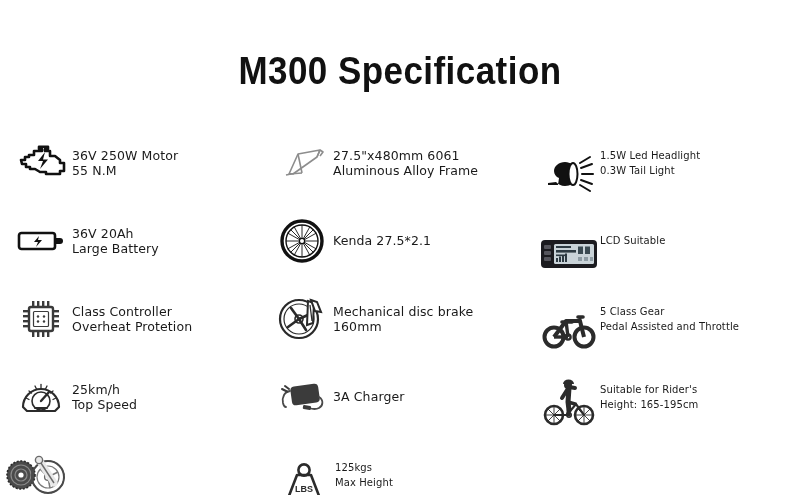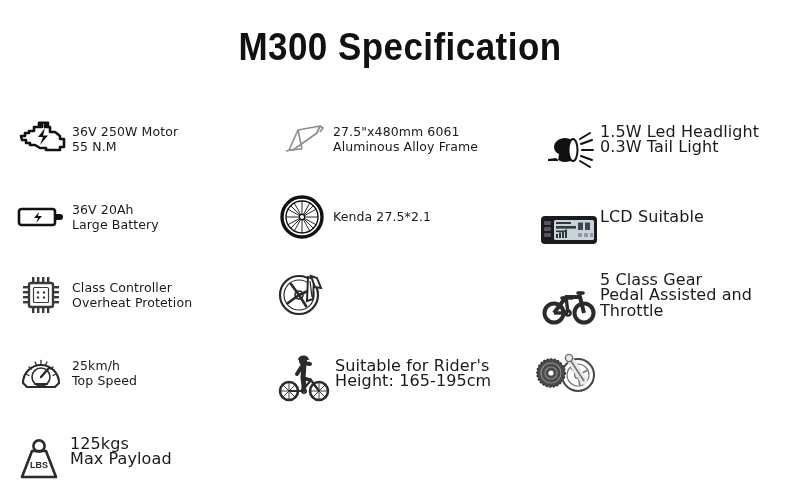--- a/index.html
+++ b/index.html
@@ -3,21 +3,21 @@
 <meta charset="utf-8">
 <style>
   html,body{margin:0;padding:0;}
   body{
     width:800px;height:495px;
     background:#ffffff;
     font-family:"DejaVu Sans", sans-serif;
     color:#111111;
     overflow:hidden;
   }
-  .page{position:relative;width:800px;height:383px;}
+  .page{position:relative;width:800px;height:383px;margin-top:24px;}
 
   .title{
     position:absolute;top:26px;left:0;width:800px;
     text-align:center;
     font-family:"Liberation Sans", sans-serif;
     font-weight:bold;
     font-size:38px;
     letter-spacing:0.5px;
     color:#111111;
     transform:scaleX(0.92);
@@ -44,21 +44,21 @@
     flex:1;
     text-align:left;
     font-family:"DejaVu Sans", sans-serif;
     font-size:12.5px;
     line-height:15.5px;
     color:#1a1a1a;
     letter-spacing:0.1px;
     padding-right:4px;
     white-space:pre-line;
   }
-  .col3 .label{font-size:16px;}
+  .col3 .label{font-size:10px;}
   .col1 .icon-wrap{margin-left:10px;}
   .col2 .icon-wrap{margin-left:6px;}
   .col3 .icon-wrap{margin-left:8px;align-items:flex-end;}
 
   svg{display:block;overflow:visible;}
 </style>
 </head>
 <body>
 
 <div class="page">
@@ -227,20 +227,22 @@
               <path d="M22 24 L33 19"></path>
             <path d="M22 24 L29 35"></path>
               <path d="M22 24 L11 32"></path>
           </g>
           <circle cx="22" cy="24" r="4" fill="none" stroke="#2a2a2a" stroke-width="1.6"></circle>
           <path d="M31 6 L37 8 L36 28 L30 30 Z" fill="#fff" stroke="#2a2a2a" stroke-width="2"></path>
           <path d="M34 5 L40 7 L44 17 L38 16 Z" fill="#fff" stroke="#2a2a2a" stroke-width="2"></path>
           <path d="M33 10 L35 26" stroke="#2a2a2a" stroke-width="1.3"></path>
         </svg>
       </span>
+      <span class="label">Mechanical disc brake
+160mm</span>
     </div>
 
     <div class="cell col3">
       <span class="icon-wrap">
         <svg width="54" height="40" viewBox="0 0 54 40">
           <circle cx="12" cy="27" r="9.5" fill="none" stroke="#2b2b2b" stroke-width="4"></circle>
           <circle cx="42" cy="27" r="9.5" fill="none" stroke="#2b2b2b" stroke-width="4"></circle>
           <circle cx="26" cy="27" r="2.6" fill="none" stroke="#2b2b2b" stroke-width="2.4"></circle>
           <path d="M12 27 L24 11 L38 11 L42 27" fill="none" stroke="#2b2b2b" stroke-width="4" stroke-linejoin="round"></path>
           <path d="M26 27 L24 11" fill="none" stroke="#2b2b2b" stroke-width="3.4"></path>
@@ -269,20 +271,37 @@
           </g>
           <circle cx="22" cy="24" r="9" fill="none" stroke="#2b2b2b" stroke-width="1.6"></circle>
           <path d="M22 24 L30 15" stroke="#2b2b2b" stroke-width="2.4" stroke-linecap="round"></path>
           <path d="M16 31 L28 31" stroke="#2b2b2b" stroke-width="2" stroke-linecap="round"></path>
         </svg>
       </span>
       <span class="label">25km/h
 Top Speed</span>
     </div>
 
+    <div class="cell col2">
+      <span class="icon-wrap">
+        <svg width="56" height="40" viewBox="0 0 56 40">
+          <rect x="17" y="8" width="28" height="19" rx="4" transform="rotate(-8 31 17)" fill="#3b3b3b"></rect>
+          <g fill="none" stroke="#4a4a4a" stroke-width="1.8" stroke-linecap="round">
+            <path d="M16 14 C10 15 8 20 9 26 C9.6 29 11 30 12 30"></path>
+            <path d="M45 20 C50 23 49 29 45 31 C42 32.5 38 32 35 31"></path>
+          </g>
+          <g stroke="#3b3b3b" stroke-width="2" stroke-linecap="round">
+            <path d="M11 9 L15 12"></path>
+              <path d="M8 12 L13 14.5"></path>
+          </g>
+          <rect x="29" y="28.5" width="8" height="4" rx="1" transform="rotate(10 33 30)" fill="#3b3b3b"></rect>
+        </svg>
+      </span>
+      <span class="label">3A Charger</span>
+    </div>
 
     <div class="cell col3">
       <span class="icon-wrap">
         <svg width="54" height="48" viewBox="0 0 54 48">
           <circle cx="12" cy="35" r="9" fill="none" stroke="#2b2b2b" stroke-width="2.6"></circle>
           <circle cx="42" cy="35" r="9" fill="none" stroke="#2b2b2b" stroke-width="2.6"></circle>
           <g stroke="#2b2b2b" stroke-width="0.9">
             <path d="M12 26 L12 44"></path>
               <path d="M3 35 L21 35"></path>
             <path d="M6 29 L18 41"></path>
@@ -334,17 +353,17 @@
 
     <div class="cell col3">
       <span class="icon-wrap">
         <svg width="48" height="44" viewBox="0 0 48 44">
           <circle cx="24" cy="8" r="5.6" fill="none" stroke="#2b2b2b" stroke-width="2.6"></circle>
           <path d="M17 13 L31 13 L41 39 L7 39 Z" fill="none" stroke="#2b2b2b" stroke-width="2.6" stroke-linejoin="round"></path>
           <text x="24" y="30" text-anchor="middle" font-family="Liberation Sans, sans-serif" font-size="9" font-weight="bold" fill="#2b2b2b">LBS</text>
         </svg>
       </span>
       <span class="label">125kgs
-Max Payload</span>
+Max Height</span>
     </div>
 
   </div>
 </div>
 
 </body></html>

